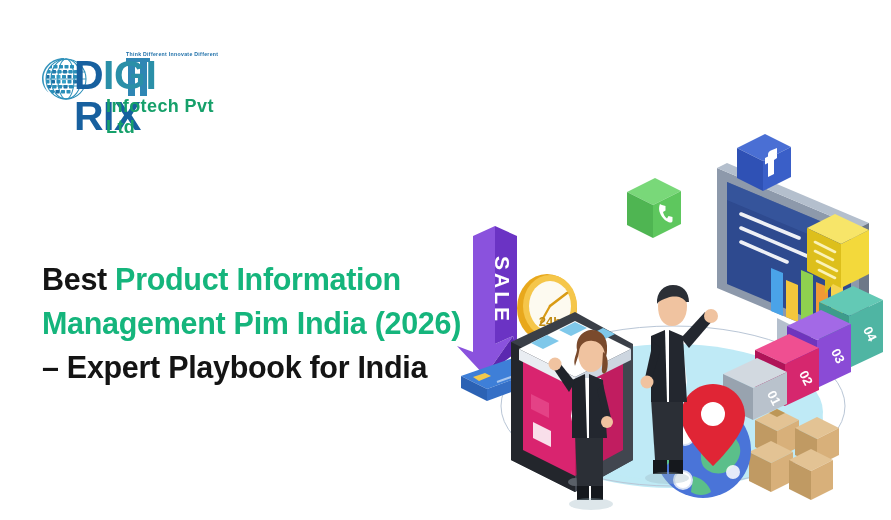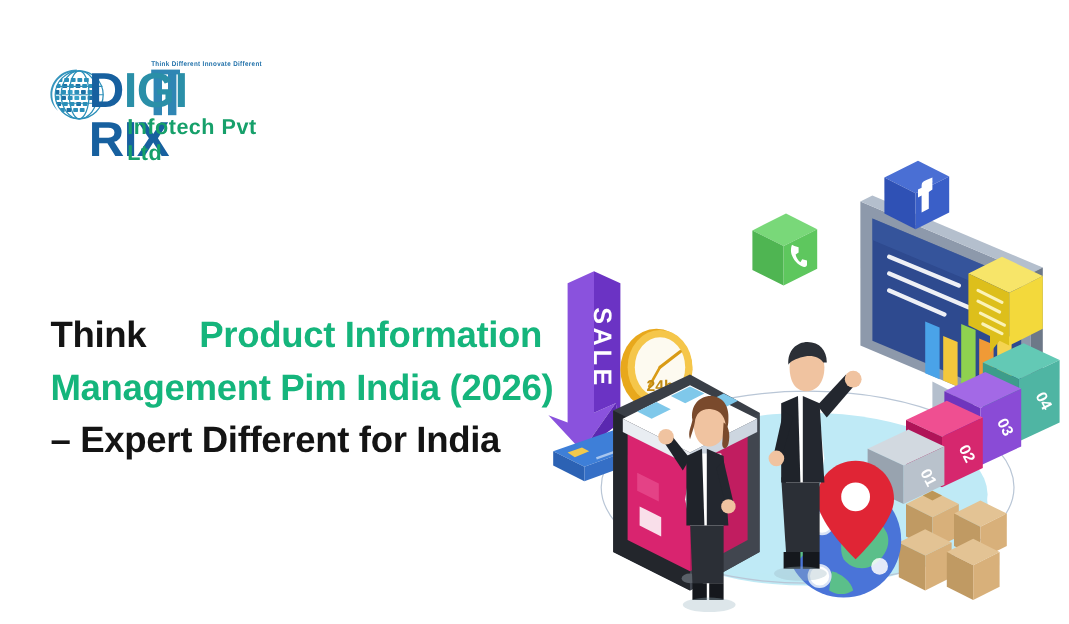--- a/index.html
+++ b/index.html
@@ -77,21 +77,21 @@
     position: absolute;
     left: 42px;
     top: 238px;
     width: 420px;
     font-size: 30.5px;
     font-weight: 700;
     line-height: 1.44;
     color: #141414;
     letter-spacing: -0.3px;
   }
-  #headline .accent { color: #15b57c; margin-left: 36px; }
+  #headline .accent { color: #15b57c; }
 
   
   #art {
     position: absolute;
     left: 455px;
     top: 130px;
     width: 436px;
     height: 390px;
   }
   #art svg { display: block; }
@@ -170,21 +170,21 @@
     <div class="tbar" style="left:100px; top:14px; width:7px;  height:37px;"></div>
     <div class="tbar" style="left:86px;  top:13px; width:24px; height:4px;"></div>
 
     <div id="logo-wordmark">
       <span class="w-dark">D</span><span class="w-teal">IGI</span><span style="display:inline-block;width:32px"></span><span class="w-dark">RIX</span>
     </div>
 
     <div id="logo-sub">Infotech Pvt Ltd</div>
   </div>
 
-  <h1 id="headline"><span>Think </span><span class="accent">Product Information Management Pim India (2026)</span><span> – Expert Different for India</span></h1>
+  <h1 id="headline"><span>Best </span><span class="accent">Product Information Management Pim India (2026)</span><span> – Expert Playbook for India</span></h1>
 
   <div id="art">
   <svg width="436" height="390" viewBox="0 0 436 390" xmlns="http://www.w3.org/2000/svg">
 
     <ellipse cx="218" cy="290" rx="150" ry="68" fill="#a9e3f2" opacity="0.75"></ellipse>
     <ellipse cx="218" cy="282" rx="150" ry="68" fill="#bfeaf6"></ellipse>
     <ellipse cx="218" cy="276" rx="172" ry="80" fill="none" stroke="#b9c6d6" stroke-width="1"></ellipse>
 
     <g fill="#cfe9f4" opacity="0.85">
       <rect x="60" y="232" width="14" height="34"></rect>

